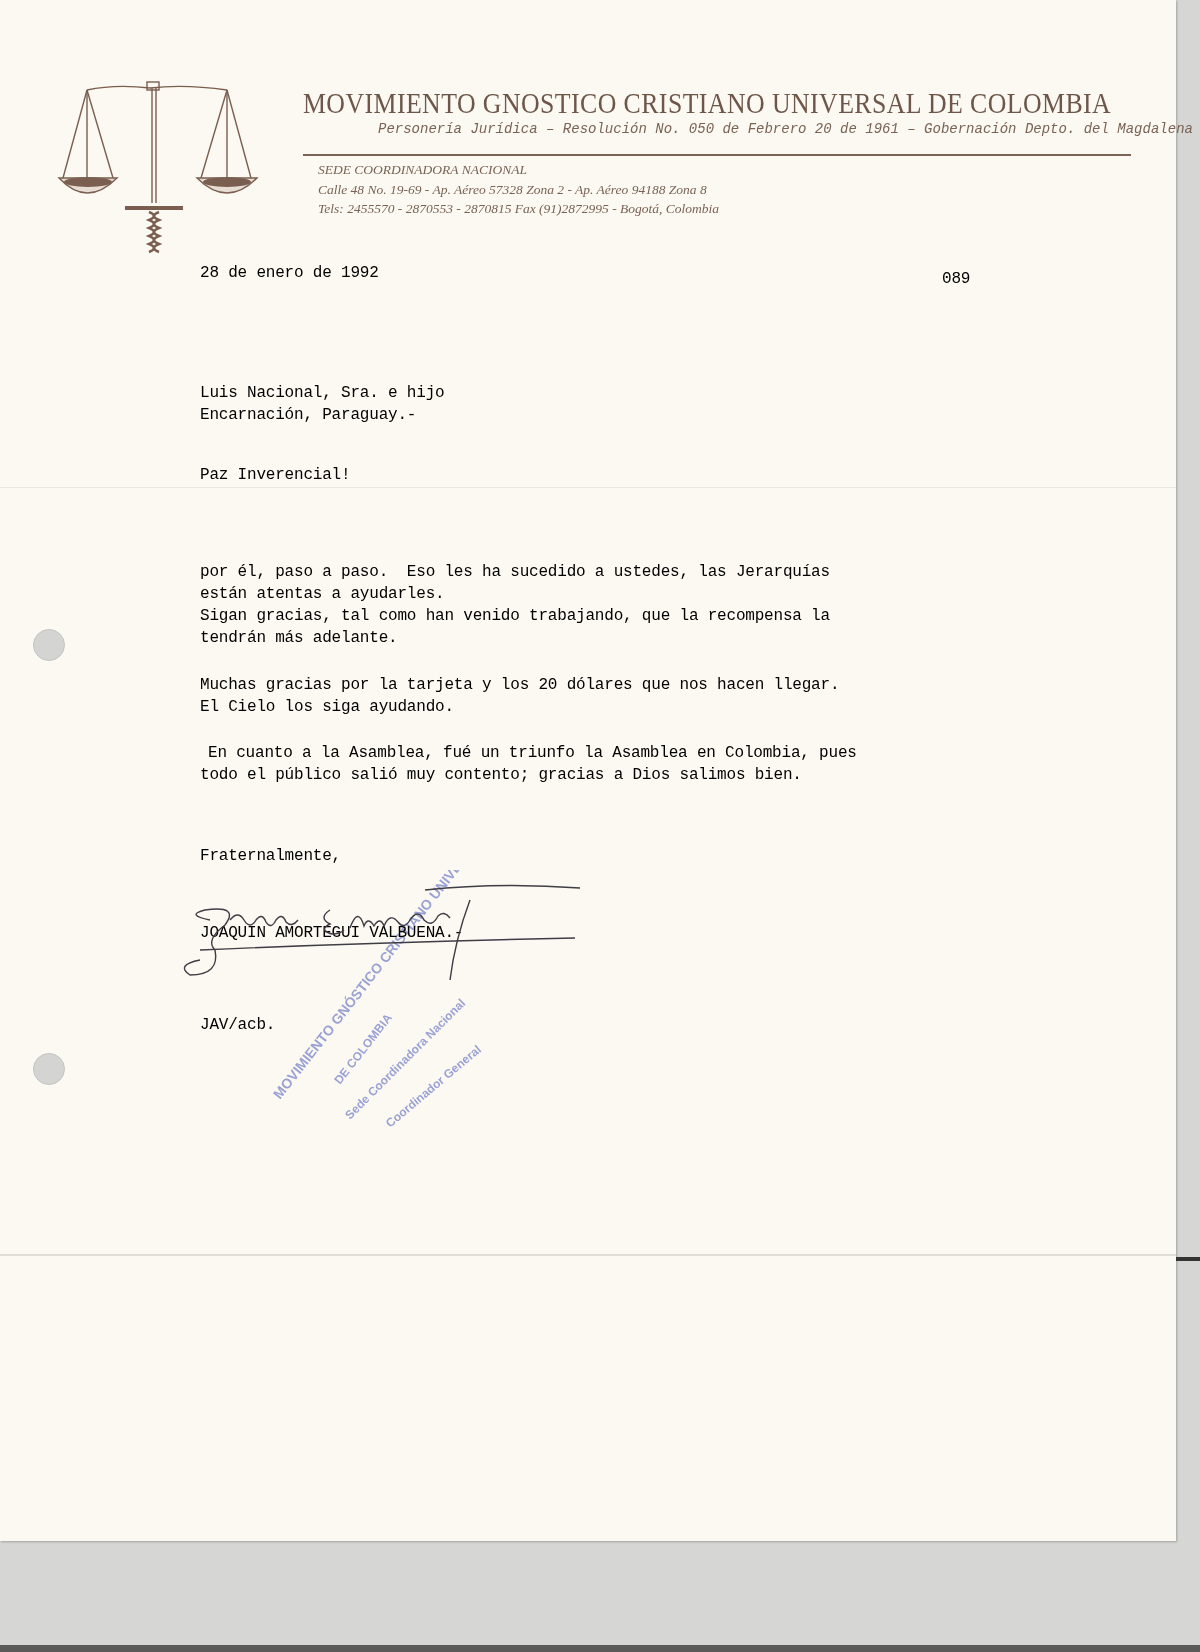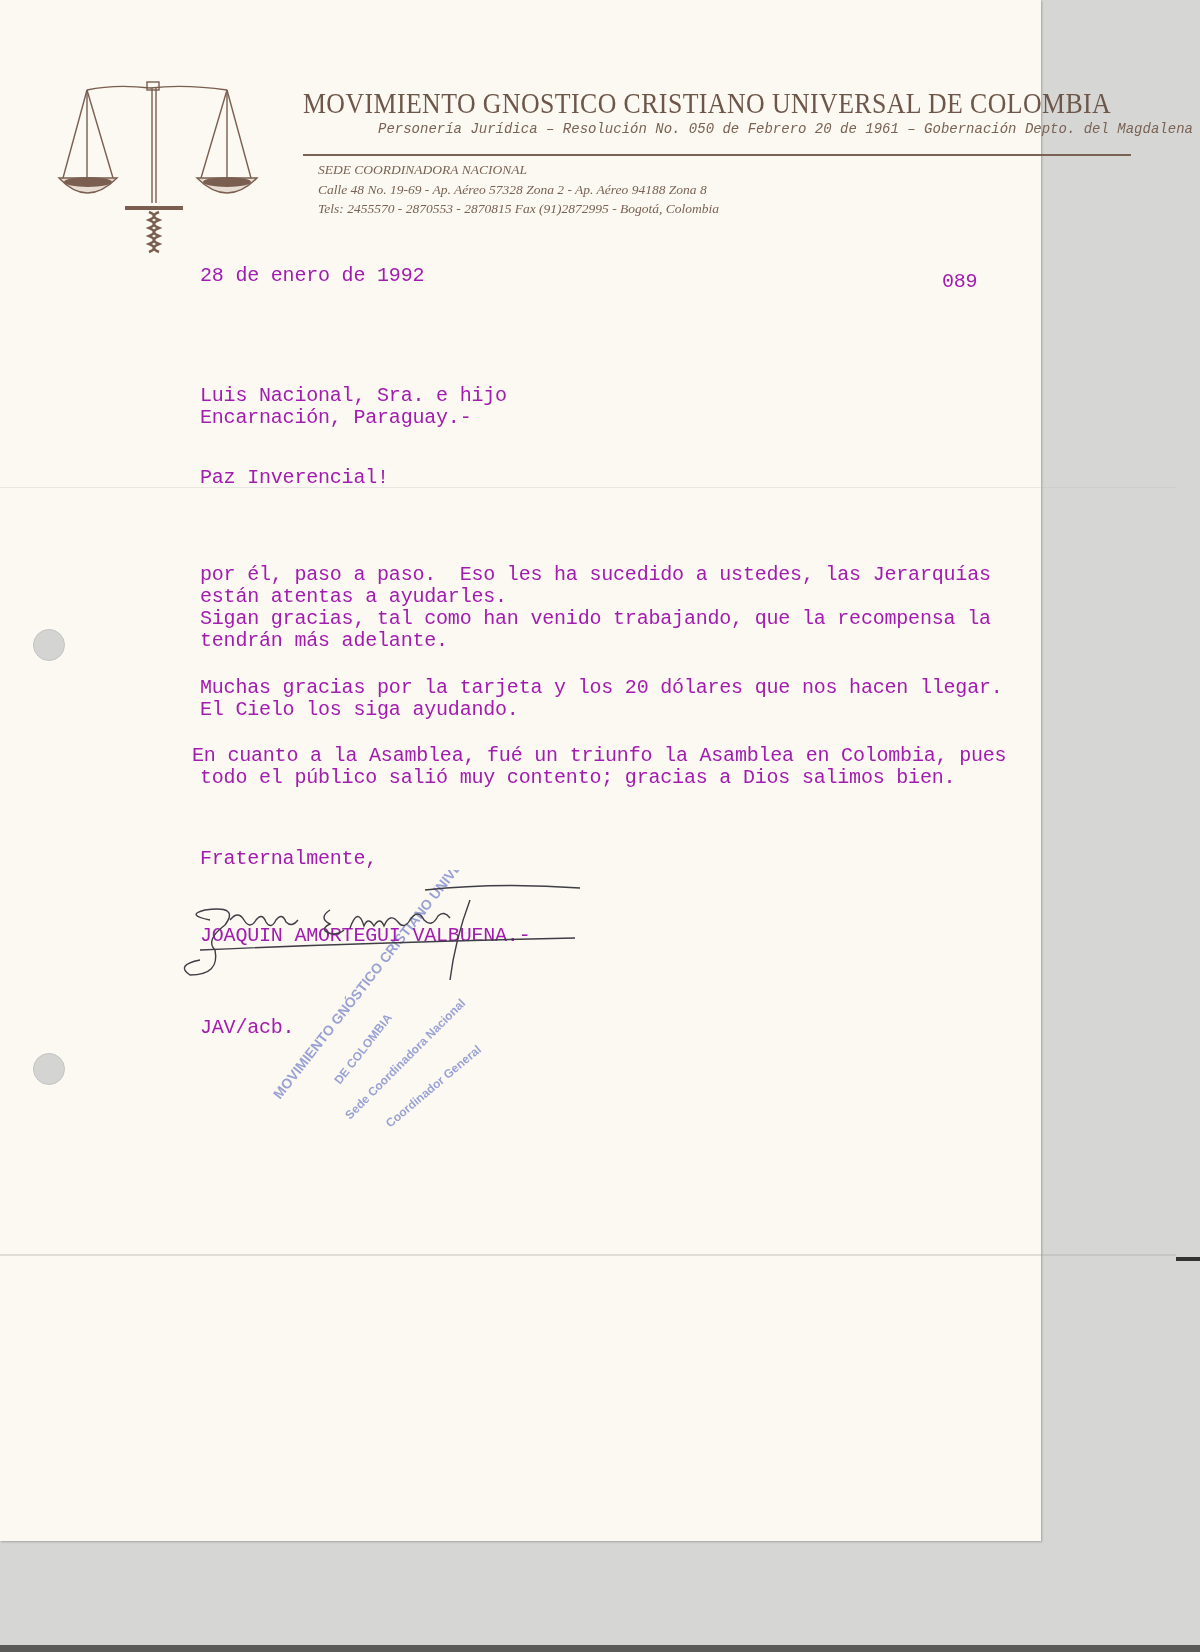--- a/index.html
+++ b/index.html
@@ -1,21 +1,21 @@
 <!DOCTYPE html>
 <html><head>
   <meta charset="utf-8">
   <style>
     html, body { margin:0; padding:0; }
     body {
       width:1200px; height:1652px; position:relative; overflow:hidden;
       background:#d6d7d5;
     }
     .page {
-      position:absolute; left:0; top:0; width:1041px; height:1541px;
+      position:absolute; left:0; top:0; width:1176px; height:1541px;
       background:#fbf9f1;
       box-shadow: 1px 1px 2px rgba(0,0,0,0.25);
     }
     .fold {
       position:absolute; left:0; top:1254px; width:1176px; height:2px;
       background:rgba(170,170,170,0.35);
     }
     .fold-top {
       position:absolute; left:0; top:487px; width:1176px; height:1px;
       background:rgba(190,190,190,0.3);
@@ -43,22 +43,22 @@
     .letterhead-rule {
       position:absolute; left:303px; top:154px; width:828px; height:2px; background:#7a6355;
     }
     .address-line {
       position:absolute; left:318px;
       font-family:"Liberation Serif", serif; font-style:italic; font-size:13.5px;
       color:#7a6355; white-space:nowrap;
     }
     .logo { position:absolute; left:55px; top:78px; width:210px; height:180px; }
     .typed {
-      position:absolute; font-family:"Liberation Mono", monospace; font-size:20px;
-      color:#a21caf; white-space:pre; letter-spacing:-0.2px;
+      position:absolute; font-family:"Liberation Mono", monospace; font-size:16px;
+      color:#000000; white-space:pre; letter-spacing:-0.2px;
     }
     .signature { position:absolute; left:180px; top:880px; width:440px; height:110px; }
     .stamp { position:absolute; left:270px; top:870px; width:330px; height:260px; }
   </style>
 </head>
 <body>
 
 <div class="page">
 
   <svg class="logo" viewBox="0 0 210 180">
@@ -103,21 +103,21 @@
   <div class="typed" style="left:200px; top:466px">Paz Inverencial!</div>
 
   <div class="typed" style="left:200px; top:563px">por él, paso a paso.  Eso les ha sucedido a ustedes, las Jerarquías</div>
   <div class="typed" style="left:200px; top:585px">están atentas a ayudarles.</div>
   <div class="typed" style="left:200px; top:607px">Sigan gracias, tal como han venido trabajando, que la recompensa la</div>
   <div class="typed" style="left:200px; top:629px">tendrán más adelante.</div>
 
   <div class="typed" style="left:200px; top:676px">Muchas gracias por la tarjeta y los 20 dólares que nos hacen llegar.</div>
   <div class="typed" style="left:200px; top:698px">El Cielo los siga ayudando.</div>
 
-  <div class="typed" style="left:192px; top:744px">En cuanto a la Asamblea, fué un triunfo la Asamblea en Colombia, pues</div>
+  <div class="typed" style="left:208px; top:744px">En cuanto a la Asamblea, fué un triunfo la Asamblea en Colombia, pues</div>
   <div class="typed" style="left:200px; top:766px">todo el público salió muy contento; gracias a Dios salimos bien.</div>
 
   <div class="typed" style="left:200px; top:847px">Fraternalmente,</div>
 
   <svg class="stamp" viewBox="0 0 330 260">
     <g fill="#8a93d0" font-family="Liberation Sans, sans-serif" font-weight="bold" opacity="0.85">
       <text x="10" y="230" font-size="14" transform="rotate(-52 10 230)">MOVIMIENTO GNÓSTICO CRISTIANO UNIVERSAL</text>
       <text x="70" y="215" font-size="12" transform="rotate(-52 70 215)">DE COLOMBIA</text>
       <text x="80" y="250" font-size="12" transform="rotate(-45 80 250)">Sede Coordinadora Nacional</text>
       <text x="120" y="258" font-size="12" transform="rotate(-40 120 258)">Coordinador General</text>

